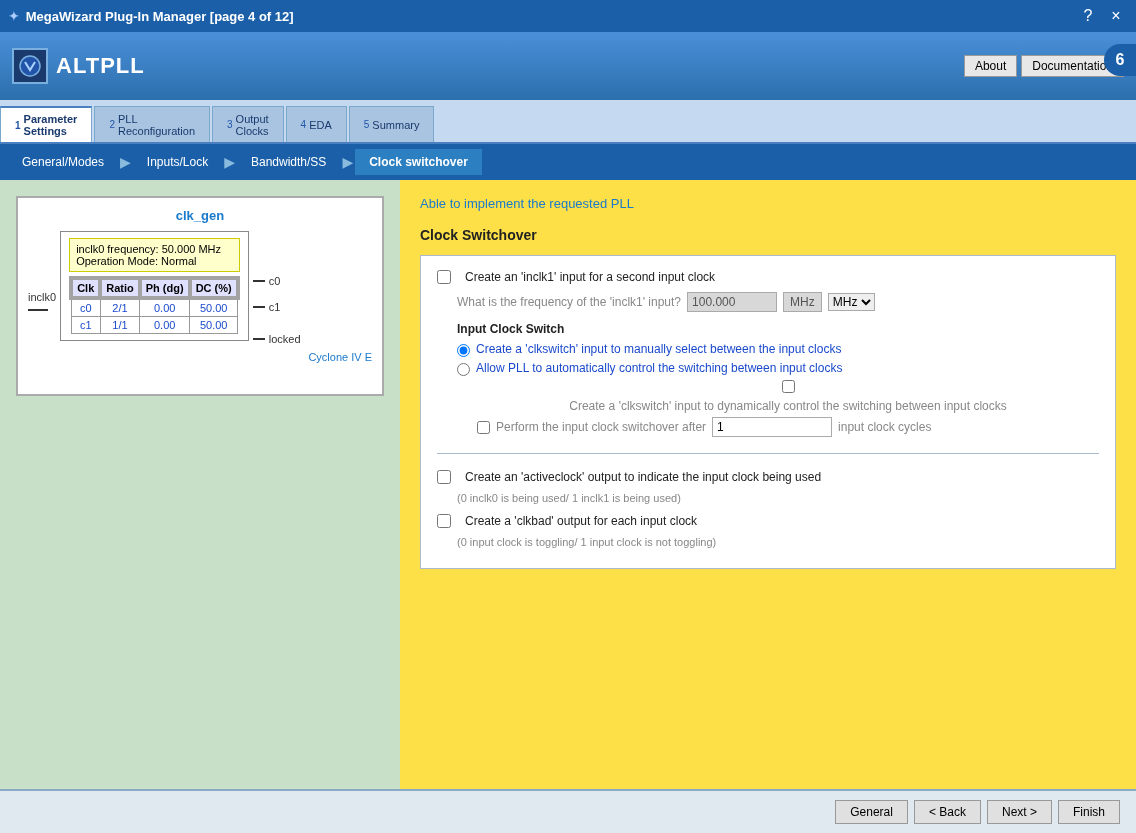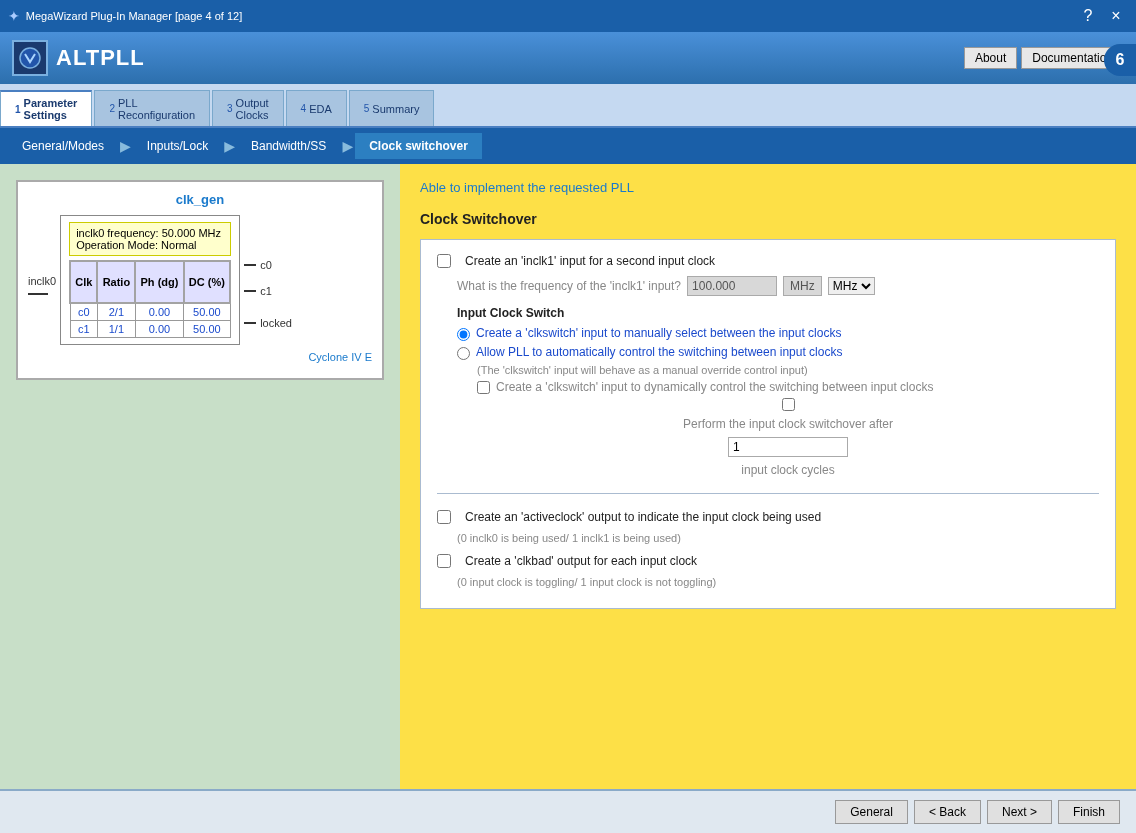--- a/index.html
+++ b/index.html
@@ -22,22 +22,22 @@
       align-items: center;
       justify-content: space-between;
       padding: 0 8px;
     }
     .title-bar-left {
       display: flex;
       align-items: center;
       gap: 6px;
     }
     .title-text {
-      font-size: 11px;
-      font-weight: normal;
+      font-size: 13px;
+      font-weight: bold;
     }
     .title-controls {
       display: flex;
       gap: 4px;
     }
     .title-btn {
       background: none;
       border: none;
       color: white;
       font-size: 16px;
@@ -45,21 +45,21 @@
       width: 24px;
       height: 24px;
       display: flex;
       align-items: center;
       justify-content: center;
     }
 
     
     .header-bar {
       background: linear-gradient(to bottom, #4a90d9, #2c6fad);
-      height: 52px;
+      height: 68px;
       display: flex;
       align-items: center;
       justify-content: space-between;
       padding: 0 12px;
     }
     .header-logo {
       display: flex;
       align-items: center;
       gap: 8px;
     }
@@ -202,23 +202,23 @@
       padding: 4px 6px;
       font-size: 11px;
       margin-bottom: 4px;
     }
     .clk-table {
       border-collapse: collapse;
       font-size: 11px;
       width: 100%;
     }
     .clk-table th {
-      border: 2px solid #a3a3a3;
+      border: 4px solid #a3a3a3;
       background: #e0e0ff;
-      padding: 14px 4px;
+      padding: 2px 4px;
       text-align: center;
       font-weight: bold;
     }
     .clk-table td {
       border: 1px solid #999;
       padding: 2px 4px;
       text-align: center;
       color: #1a4acc;
     }
     .out-label {
@@ -552,28 +552,27 @@
 
         <div class="radio-row">
           <input type="radio" name="clkswitch" checked="" id="radio1" style="">
           <label for="radio1" class="radio-label">Create a 'clkswitch' input to manually select between the input clocks</label>
         </div>
 
         <div class="radio-row">
           <input type="radio" name="clkswitch" id="radio2" style="">
           <label for="radio2" class="radio-label">Allow PLL to automatically control the switching between input clocks</label>
         </div>
-        <div class="radio-desc">(The 'clkswitch' input will behave as a manual override control input)</div>
-
-        <div class="sub-checkbox-row" style="padding-left:20px;">
+
+        <div class="sub-checkbox-row" style="padding-left:20px;flex-direction:column;">
           <input type="checkbox" class="checkbox-small" id="sub-cb1" style="">
           <label for="sub-cb1" class="sub-label">Create a 'clkswitch' input to dynamically control the switching between input clocks</label>
         </div>
 
-        <div class="sub-checkbox-row" style="padding-left:20px;flex-direction:column;">
+        <div class="sub-checkbox-row" style="padding-left:20px;">
           <input type="checkbox" class="checkbox-small" id="sub-cb2" style="">
           <label for="sub-cb2" class="sub-label">Perform the input clock switchover after</label>
           <input type="text" class="inline-input" value="1" style="">
           <span class="sub-label">input clock cycles</span>
         </div>
       </div>
 
       <hr class="section-divider">
 
       <div class="checkbox-row">

